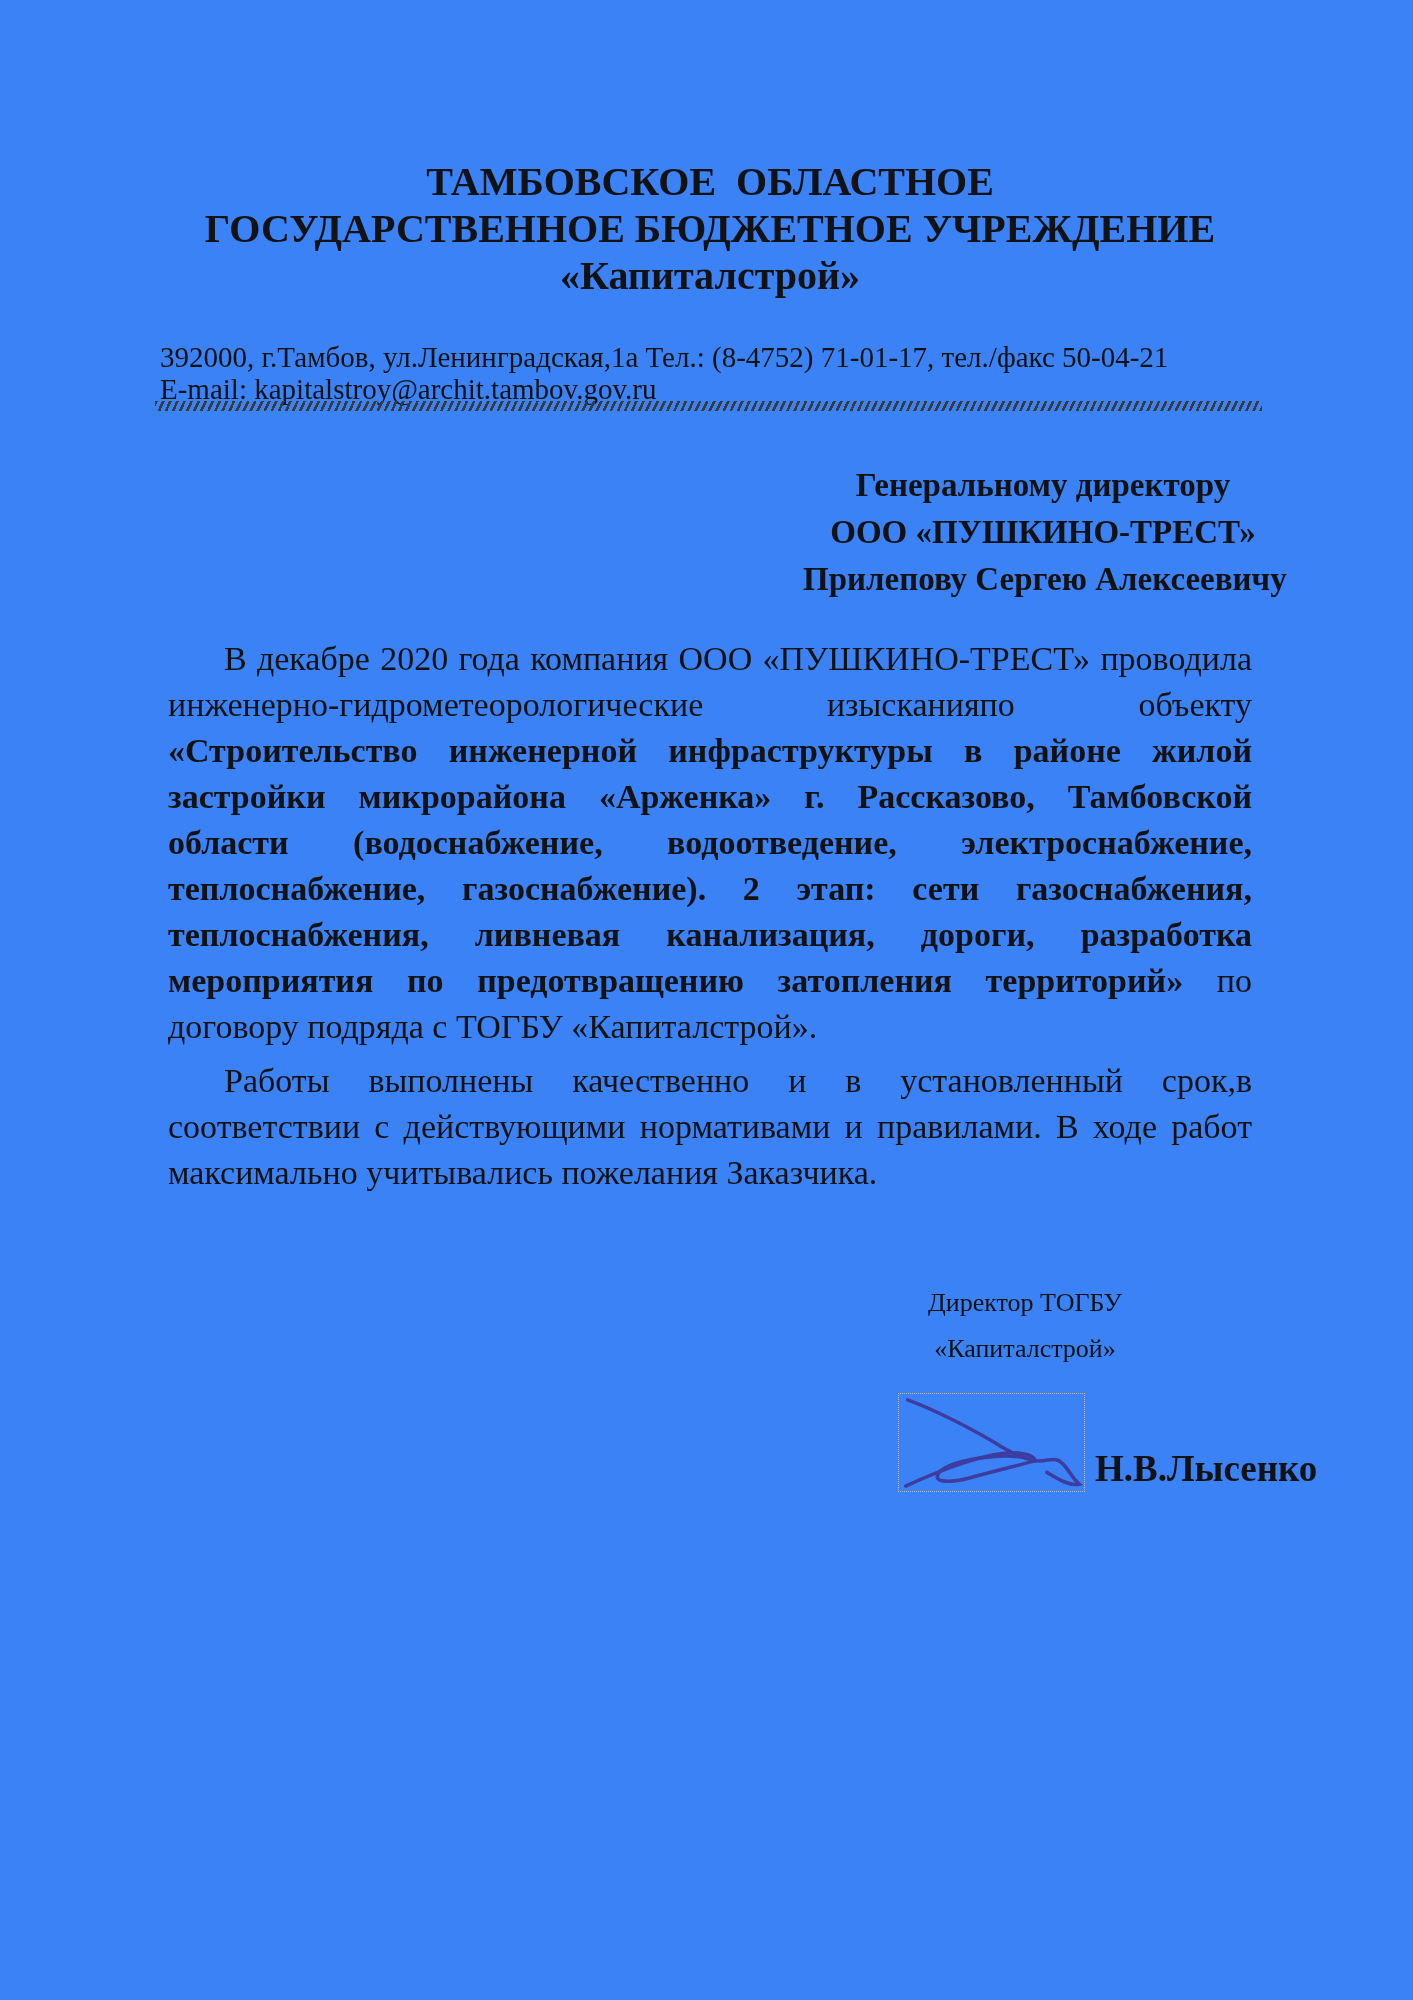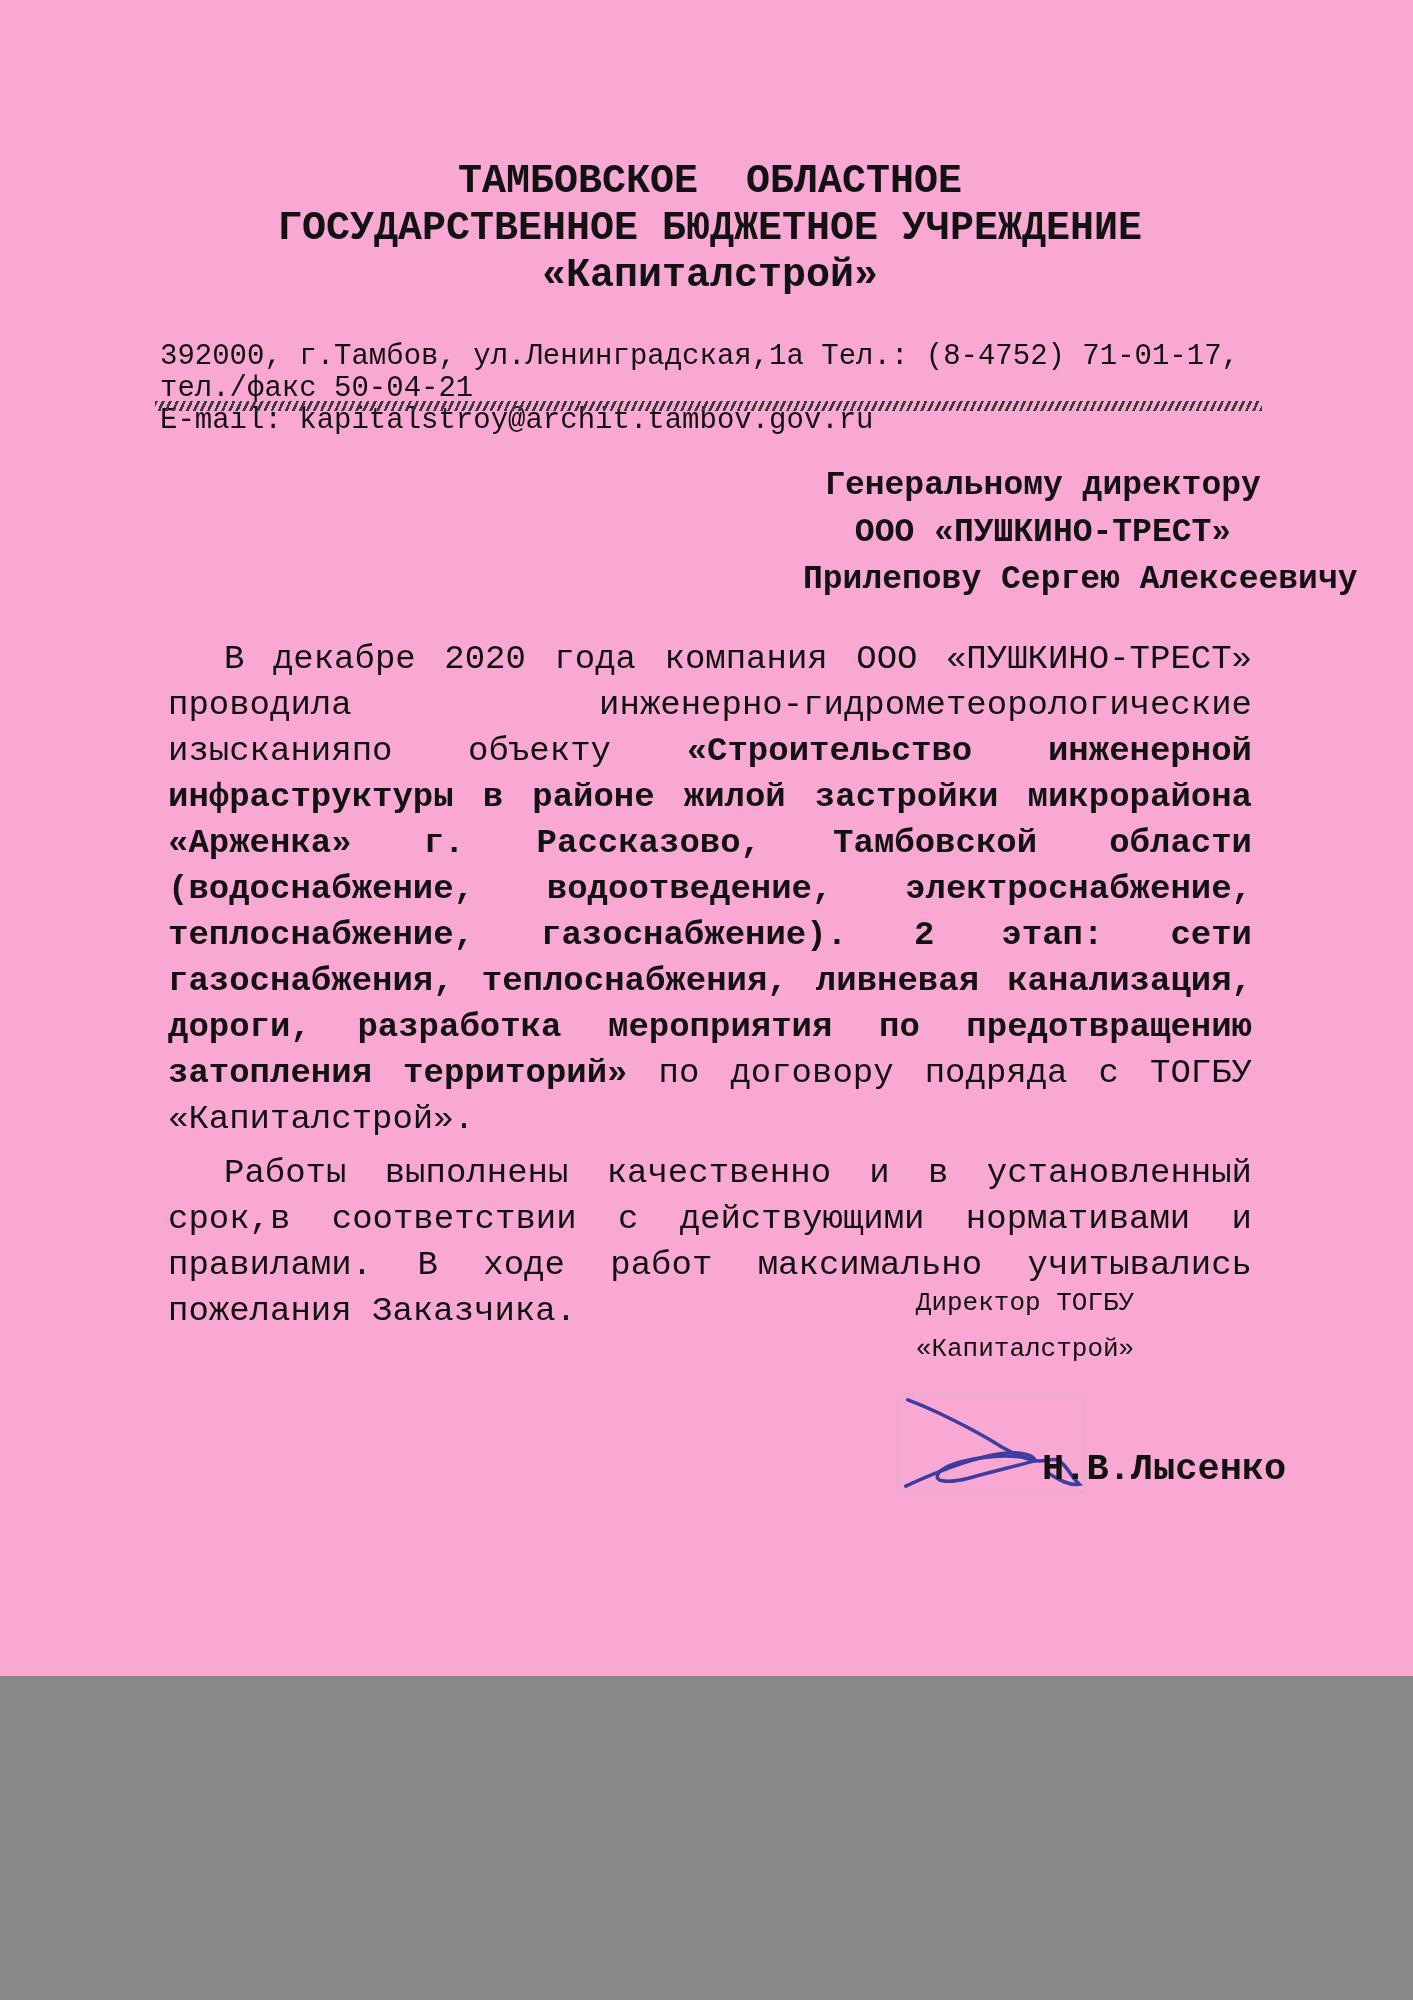--- a/index.html
+++ b/index.html
@@ -1,21 +1,21 @@
 <!DOCTYPE html>
 <html lang="ru"><head>
 <meta charset="utf-8">
 <style>
   html,body{margin:0;padding:0;background:#888;}
   .page{
     position:relative;
-    width:1413px;height:1676px;
+    width:1413px;height:2000px;
     margin:0 auto;
-    background:#f9a8d4;
-    font-family:Liberation Mono, monospace;
+    background:#3b82f6;
+    font-family:Liberation Serif, serif;
     color:#121212;
     overflow:hidden;
   }
   .org-header{
     position:absolute;top:158px;left:160px;width:1100px;
     text-align:center;font-weight:bold;font-size:40px;line-height:47px;
   }
   .org-header .hdr-line{white-space:pre-wrap;}
   .contacts{
     position:absolute;top:341px;left:160px;width:1110px;
@@ -40,21 +40,21 @@
     position:absolute;top:1280px;left:858px;width:334px;
     text-align:center;font-size:26px;line-height:46px;
   }
   .sig-title .sig-line{white-space:nowrap;}
   .sig-box{
     position:absolute;top:1393px;left:898px;width:187px;height:99px;
     border:1px dotted #b9b9b9;box-sizing:border-box;
   }
   .sig-box svg{display:block;width:100%;height:100%;}
   .sig-name{
-    position:absolute;top:1447px;left:1042px;
+    position:absolute;top:1447px;left:1095px;
     font-weight:bold;font-size:37px;line-height:44px;white-space:nowrap;
   }
 </style>
 </head>
 <body>
 
 <div class="page">
 
   <div class="org-header">
     <div class="hdr-line">ТАМБОВСКОЕ  ОБЛАСТНОЕ</div>

